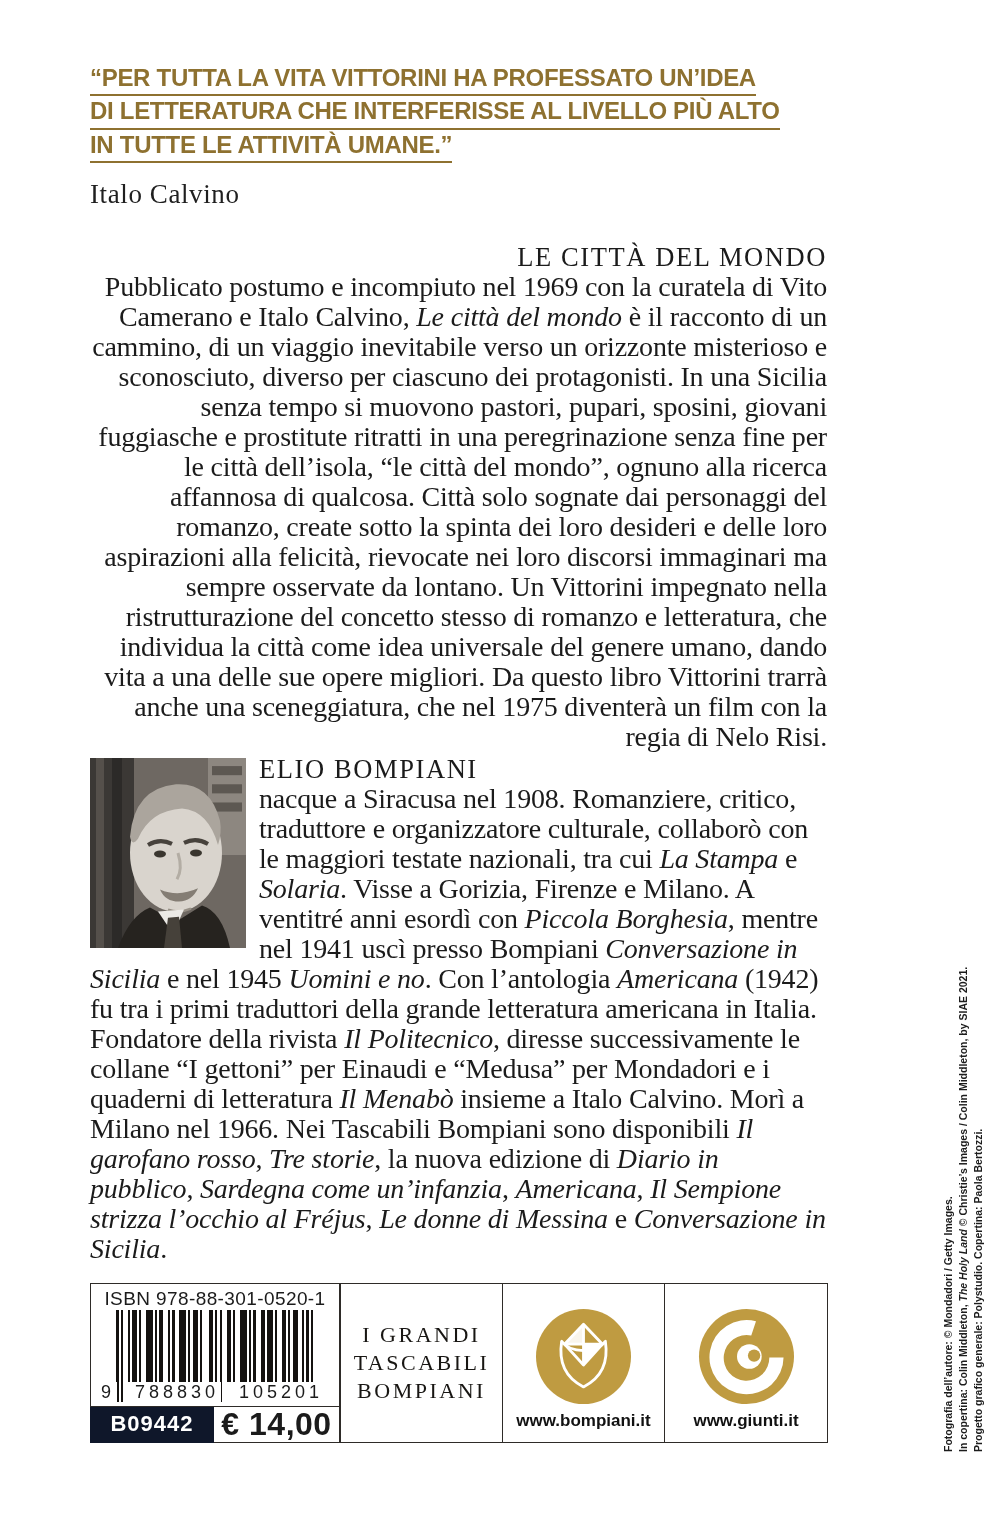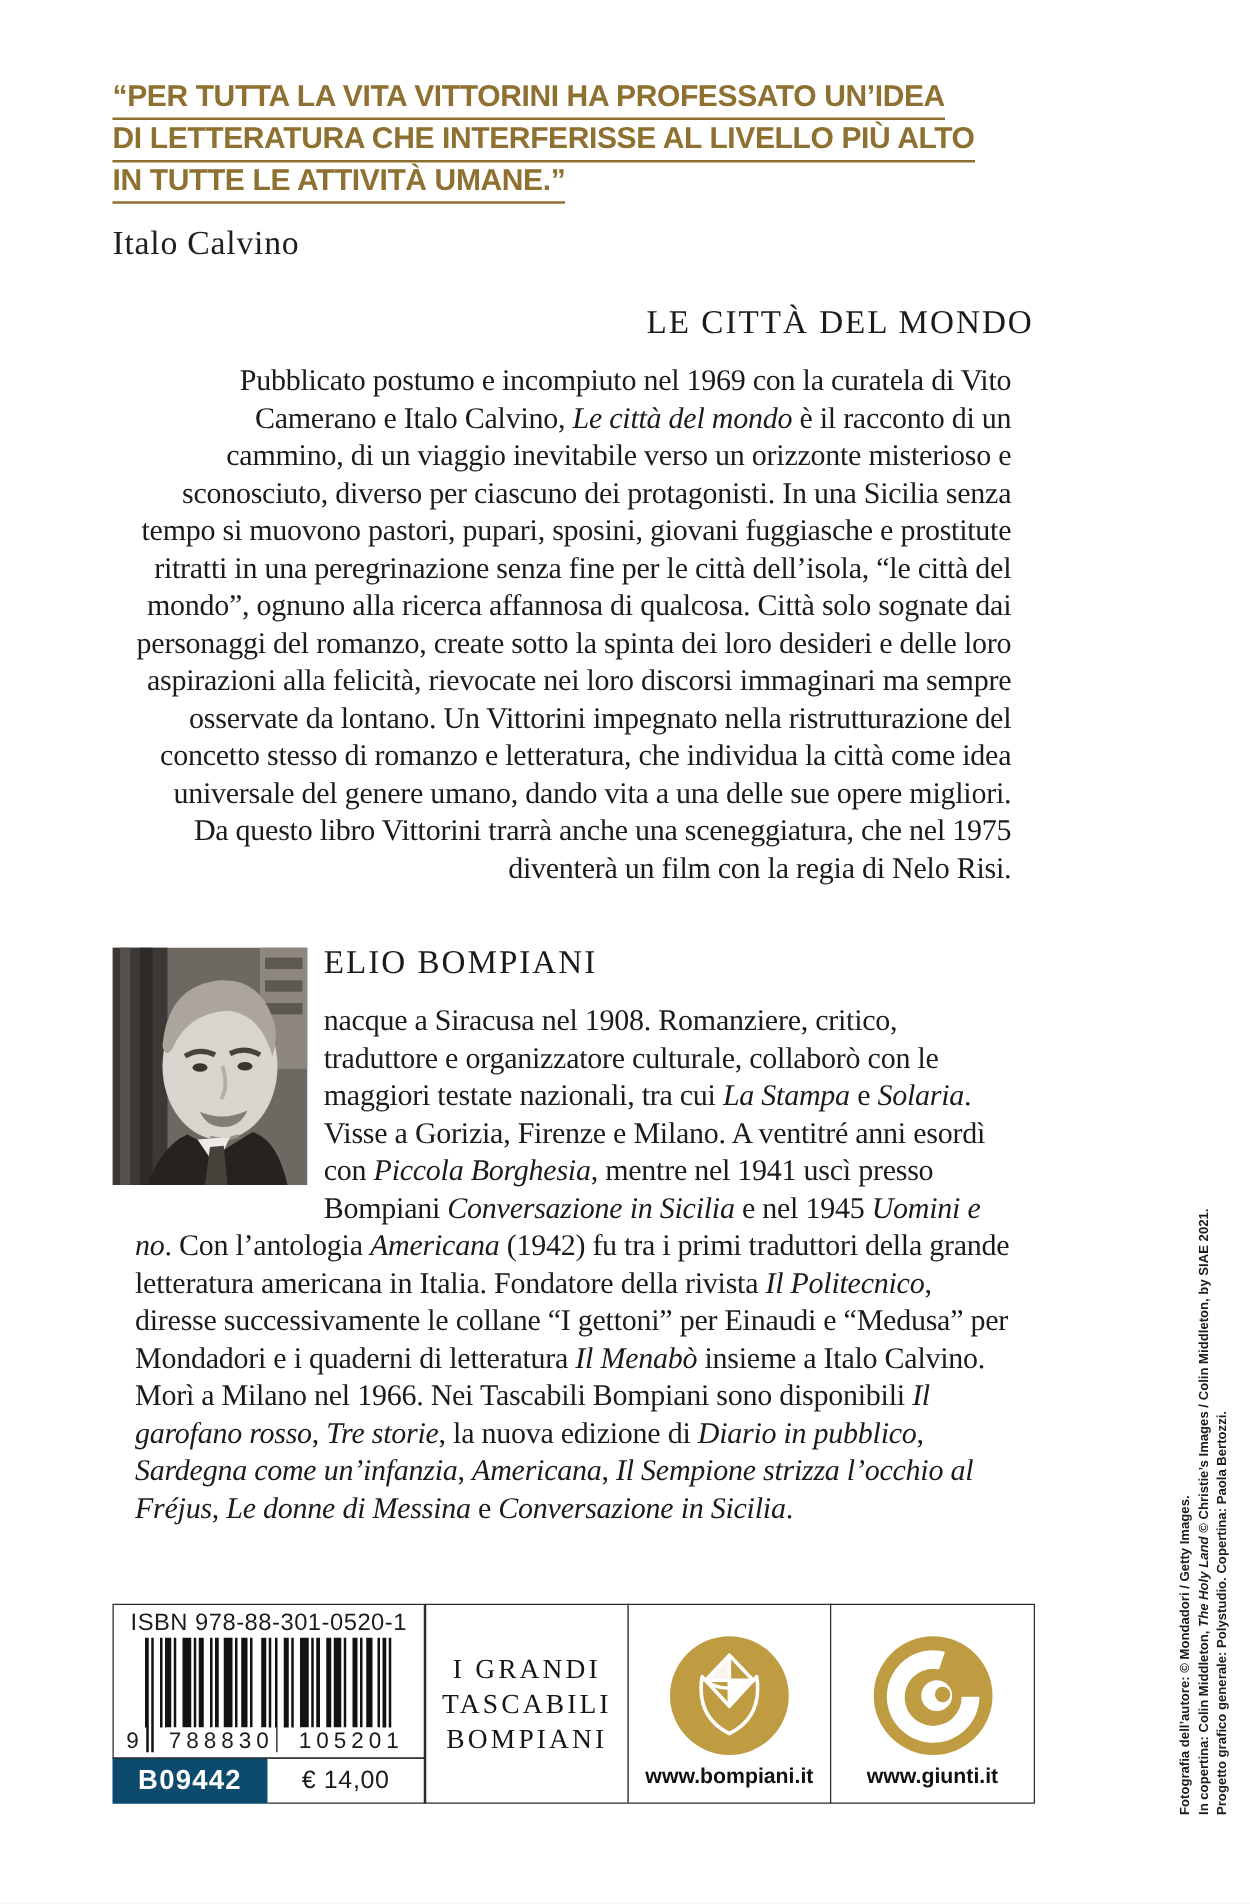--- a/index.html
+++ b/index.html
@@ -19,43 +19,43 @@
     font-weight:700; font-size:24px; line-height:1.02;
     letter-spacing:-0.3px;
     color: var(--quote-gold, #8e7130);
     border-bottom:2.5px solid var(--quote-gold, #8e7130);
     padding-bottom:4px; margin-bottom:3px;
   }
   .attribution { margin-top:13px; font-size:27px; letter-spacing:0.6px; color:#1f1f1f; }
 
   
   .section-heading { margin:0; font-size:26.5px; font-weight:400; letter-spacing:1.6px; line-height:30px; }
-  .body-text { margin:18px; font-size:24px; line-height:30px; letter-spacing:-0.2px; }
+  .body-text { margin:0; font-size:28px; line-height:30px; letter-spacing:-0.2px; }
   .it { font-style:italic; }
 
   .synopsis { position:absolute; left:90px; top:242px; width:737px;text-align:right; }
 
   .author { position:absolute; left:90px; top:754px; width:737px; }
   .photo { float:left; width:156px; height:190px; margin:4px 13px 6px 0; }
   .photo svg { width:100%; height:100%; display:block; }
 
   
   .footer-strip { position:absolute; left:90px; top:1283px; width:740px; height:160px; display:flex; font-family:"Liberation Sans", sans-serif; }
   .panel { box-sizing:border-box; background:#fff; border:1.5px solid #2e2b28; }
   .panel + .panel { margin-left:-1.5px; }
 
   .barcode-panel { width:250px; border:none; display:flex; flex-direction:column; }
   .barcode-box { box-sizing:border-box; border:1.5px solid #2e2b28; height:124px; position:relative; text-align:center; }
   .isbn { font-size:19px; letter-spacing:0.4px; margin-top:4px; }
   svg.bars { display:block; margin:0 auto; }
   .digits { position:absolute; bottom:3px; left:8px; right:14px; display:flex; justify-content:space-between; font-size:18px; font-weight:400; }
   .digits span { background:#fff; padding:0 2px; letter-spacing:4px; }
   .code-row { display:flex; height:37px; margin-top:-1.5px; }
-  .code-box { width:124px; background:#0c4a6e; color:#fff; font-weight:700; font-size:22px; letter-spacing:1px; display:flex; align-items:center; justify-content:center; }
-  .price-box { flex:1; box-sizing:border-box; border:1.5px solid #2e2b28; border-left:none; font-weight:400; font-size:20px; display:flex; align-items:center; justify-content:center; letter-spacing:0.5px; }
+  .code-box { width:124px; background:#0f172a; color:#fff; font-weight:700; font-size:22px; letter-spacing:1px; display:flex; align-items:center; justify-content:center; }
+  .price-box { flex:1; box-sizing:border-box; border:1.5px solid #2e2b28; border-left:none; font-weight:700; font-size:32px; display:flex; align-items:center; justify-content:center; letter-spacing:0.5px; }
 
   .series-panel { width:163px; display:flex; flex-direction:column; align-items:center; justify-content:center;
     font-family:"Liberation Serif", serif; font-size:22px; line-height:28px; letter-spacing:2.5px; text-align:left; color:#181613; }
 
   .logo-panel { width:164px; position:relative; text-align:center; }
   .logo-circle { width:95px; height:95px; border-radius:50%; background:var(--accent-gold,#bf9b41); margin:25px auto 0; }
   .logo-circle svg { width:95px; height:95px; display:block; }
   .site { position:absolute; bottom:11px; left:0; right:0; font-weight:700; font-size:17px; color:#111; }
 
   

